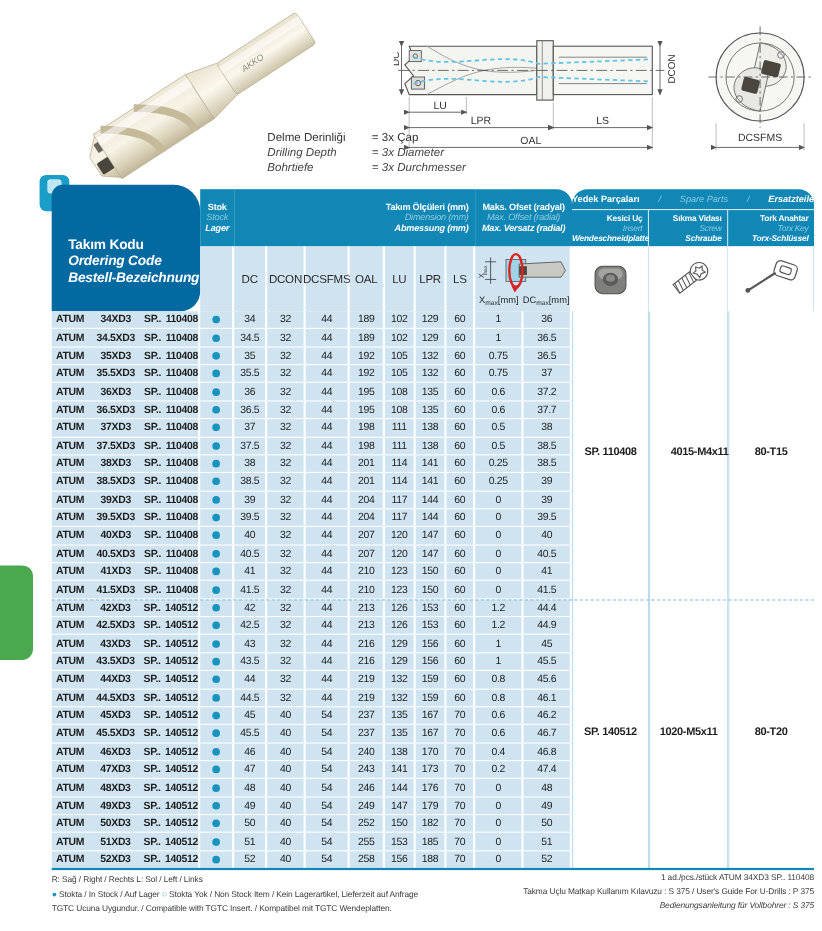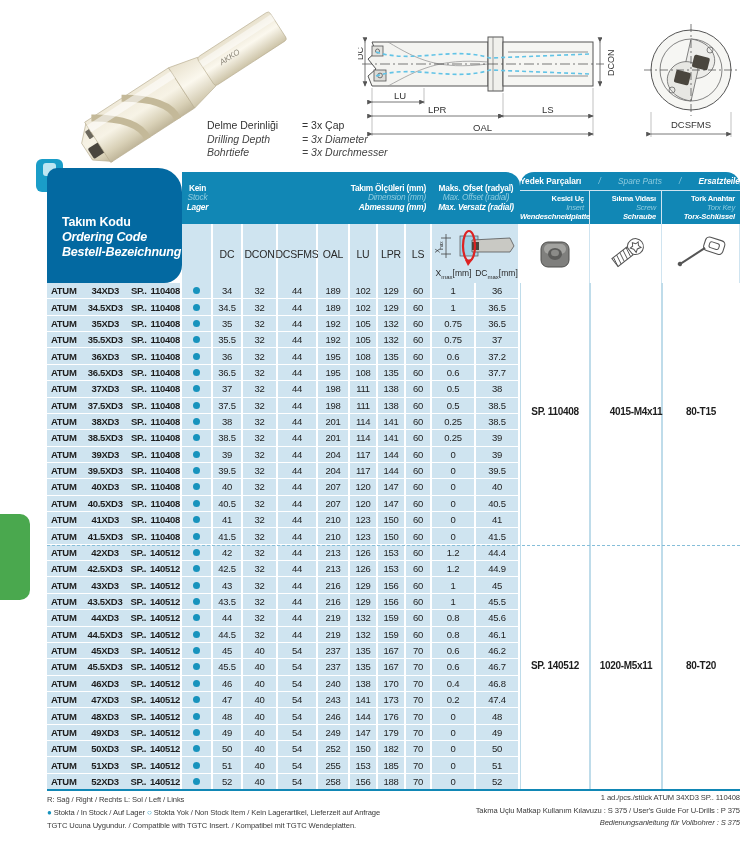--- a/index.html
+++ b/index.html
@@ -2,21 +2,21 @@
 <html><head>
 <meta charset="utf-8">
 <style>
   html,body{margin:0;padding:0;background:#fff;}
   .page{position:relative;width:747px;height:846px;background:#fff;overflow:hidden;
         font-family:"Liberation Sans",sans-serif;color:#222;}
   .abs{position:absolute;}
   
   .depth-note{left:207px;top:119px;font-size:10.5px;line-height:13.5px;color:#333;}
   .depth-note .r{display:flex;}
-  .depth-note .l1{width:95px;}
+  .depth-note .l1{width:95px;margin-left:36px;}
   .depth-note .it{font-style:italic;color:#444;}
   
   .corner{left:36px;top:159px;width:27px;height:33px;background:#1a9dc8;border-radius:6px;}
   .corner .in{position:absolute;left:7px;top:4px;width:13px;height:13px;background:#bfe6f2;border-radius:3px;}
   
   .tbl{left:47px;top:168px;width:693px;height:624px;}
   .hdr-red{position:absolute;left:0;top:0;width:135px;height:115px;background:#0369a1;
            border-radius:10px 24px 18px 0;color:#fff;padding:47px 0 0 15px;box-sizing:border-box;
            font-size:12.5px;font-weight:bold;line-height:15px;letter-spacing:-0.2px;}
   .hdr-red .it{font-style:italic;}
@@ -209,21 +209,21 @@
 
   <div class="abs tbl">
 
     <div class="hdr-red">
       <div>Takım Kodu</div>
       <div class="it">Ordering Code</div>
       <div class="it">Bestell-Bezeichnung</div>
     </div>
 
     <div class="h-stok teal tri">
-      <span class="t1">Kein</span>
+      <span class="t1">Stok</span>
       <span class="t2">Stock</span>
       <span class="t3">Lager</span>
     </div>
 
     <div class="h-dims teal tri">
       <span class="t1 tri-in">Takım Ölçüleri (mm)</span>
       <span class="t2 tri-in">Dimension (mm)</span>
       <span class="t3 tri-in">Abmessung (mm)</span>
     </div>
 

